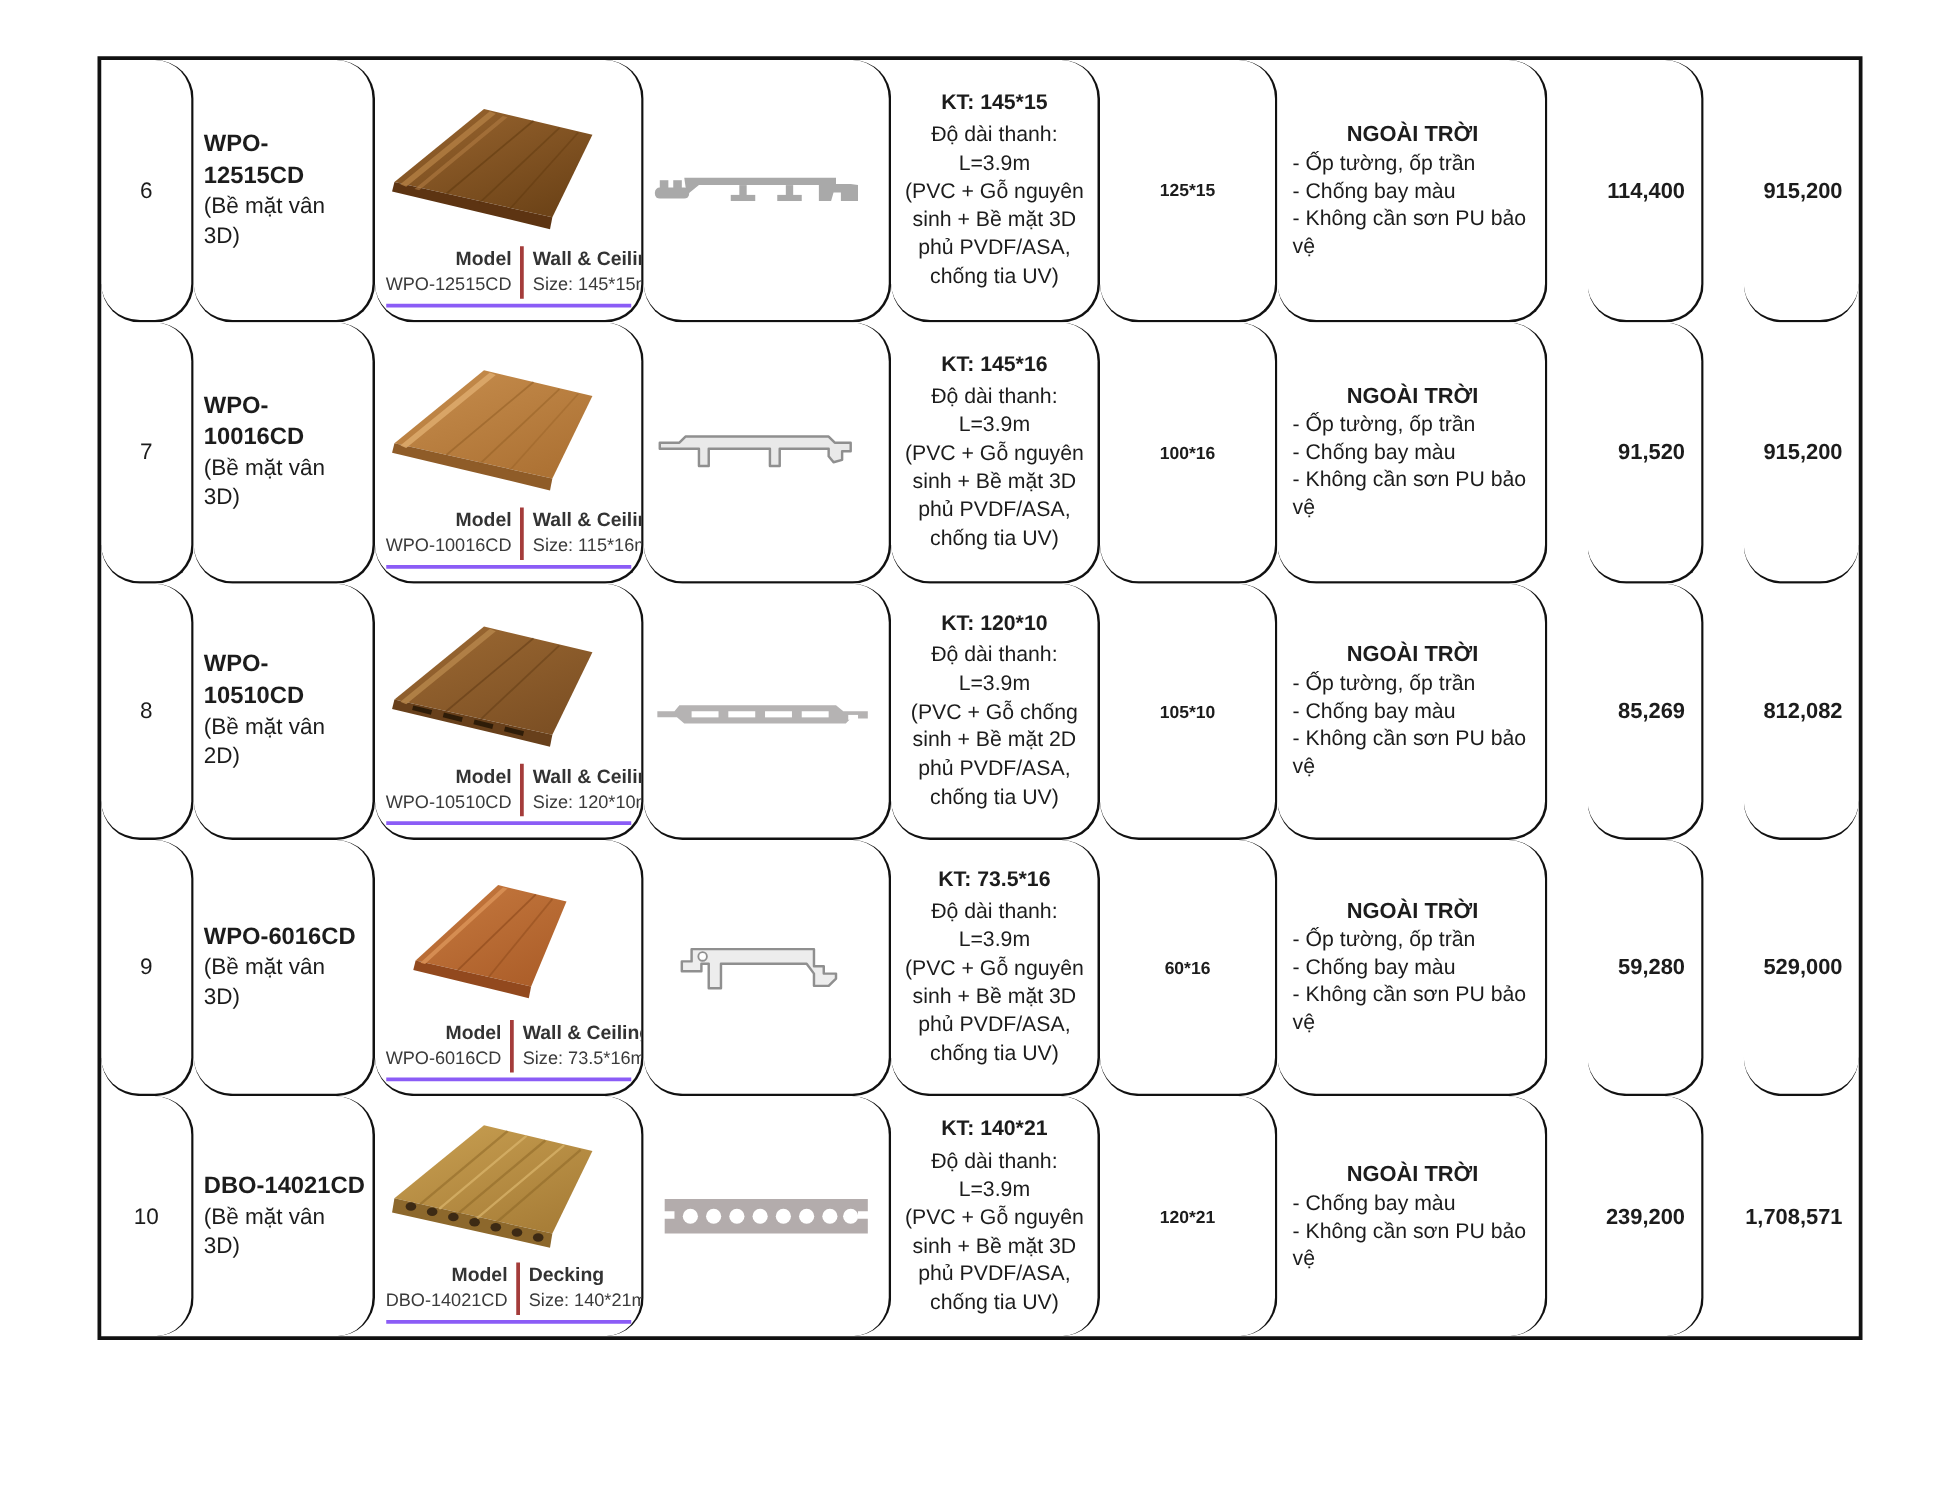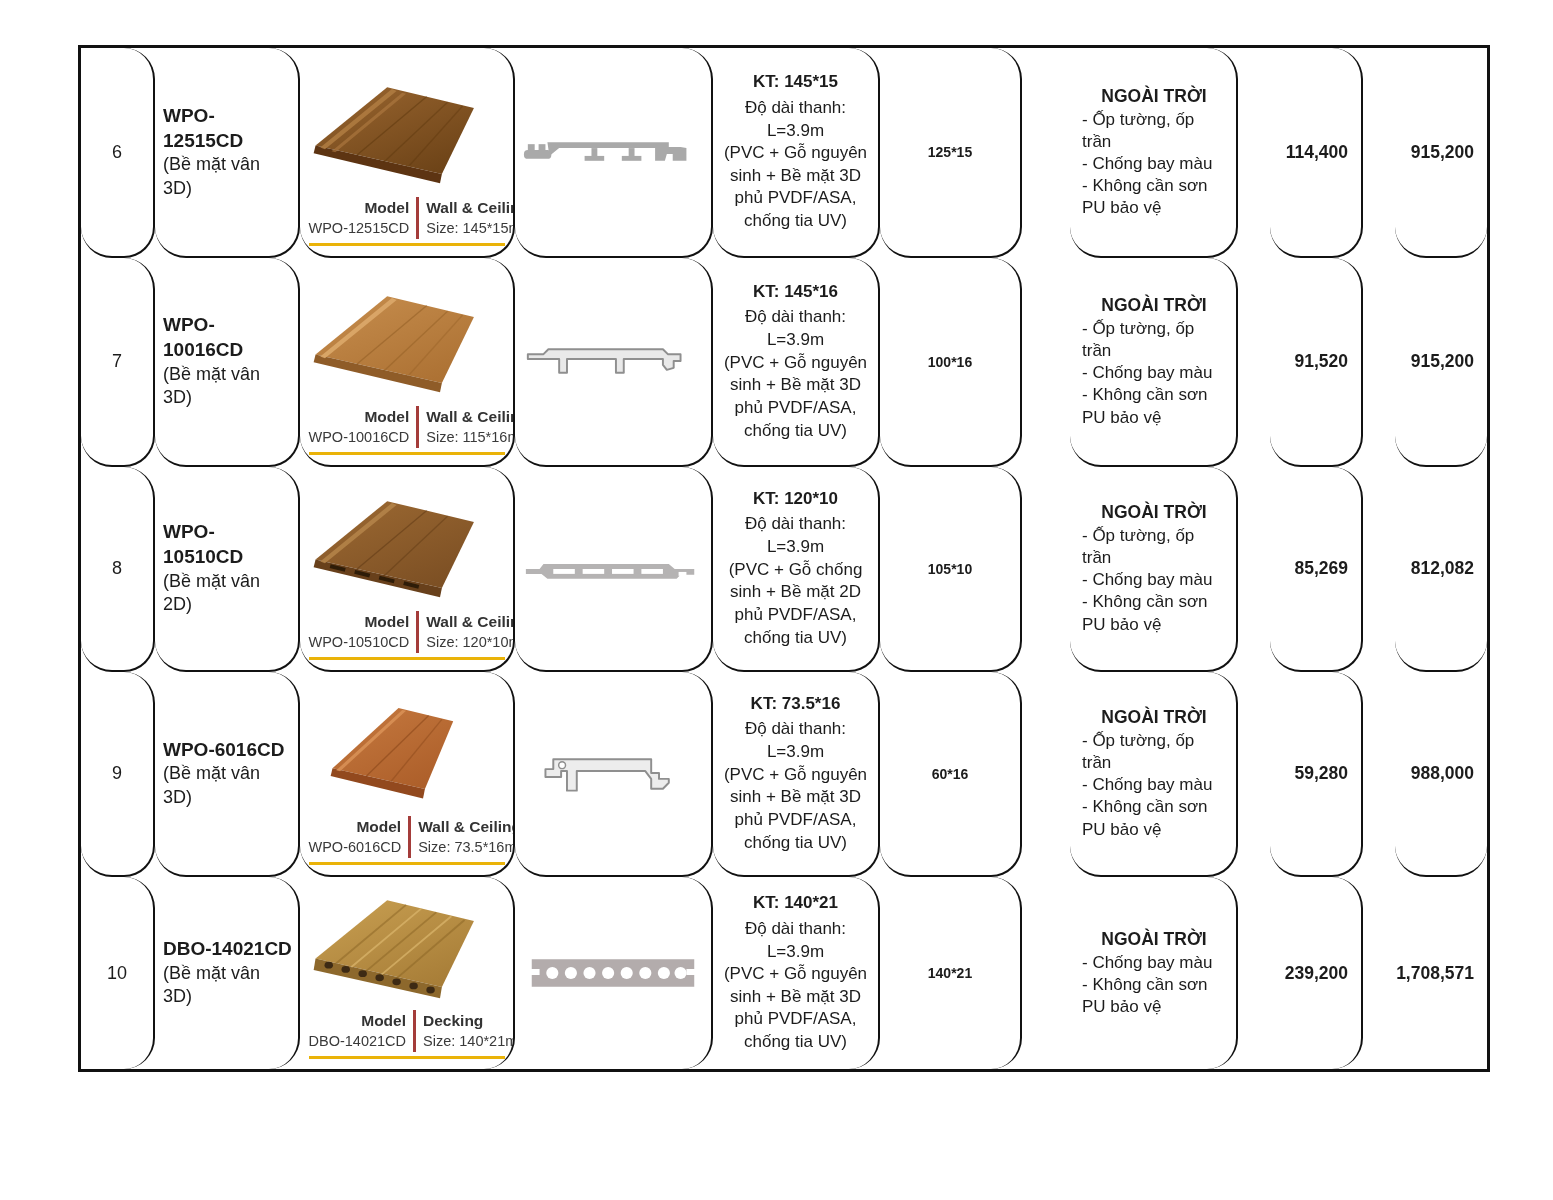--- a/index.html
+++ b/index.html
@@ -19,31 +19,31 @@
   }
   .row .cell:nth-child(9){border-right:none;}
   .row:last-child .cell{border-bottom:none;}
   .c-no{font-size:18px;}
   .c-model{align-items:flex-start;text-align:left;padding-left:8px;padding-right:4px;}
   .model-code{font-size:19px;font-weight:bold;line-height:1.3;}
   .model-surface{font-size:18px;line-height:1.3;}
   .c-img{justify-content:flex-end;padding-bottom:10px;}
   .board{width:198px;height:112px;display:block;margin:0 auto 2px auto;}
   .imglabel{display:grid;grid-template-columns:1fr 3px 1.15fr;width:196px;
-    border-bottom:3px solid #eab308;padding-bottom:4px;align-items:end;}
+    border-bottom:3px solid #8b5cf6;padding-bottom:4px;align-items:end;}
   .il-left{text-align:right;padding-right:7px;}
   .il-right{text-align:left;padding-left:7px;}
   .il-div{background:#a43c3a;height:100%;}
   .il-top{font-weight:bold;font-size:15.5px;color:#333;line-height:1.45;white-space:nowrap;}
   .il-bot{font-size:14.5px;color:#3a3a3a;line-height:1.35;white-space:nowrap;}
   .c-prof svg{width:186px;height:52px;display:block;}
   .c-kt{font-size:17px;line-height:1.33;padding:4px;}
   .kt-title{font-weight:bold;margin-bottom:3px;}
   .c-size{font-size:14px;font-weight:bold;}
-  .c-usage{align-items:stretch;text-align:left;font-size:17px;line-height:1.3;padding:6px 10px 6px 12px;margin-left:48px;}
+  .c-usage{align-items:stretch;text-align:left;font-size:17px;line-height:1.3;padding:6px 10px 6px 12px;}
   .usage-title{text-align:center;font-weight:bold;font-size:17.5px;margin-bottom:1px;}
   .c-price{align-items:flex-end;font-size:17.5px;font-weight:bold;padding-right:13px;margin-left:32px;}
 </style>
 </head>
 <body>
 
 <div class="price-table">
 
   <div class="row">
     <div class="cell c-no">6</div>
@@ -279,21 +279,21 @@
       <div>(PVC + Gỗ nguyên sinh + Bề mặt 3D phủ PVDF/ASA, chống tia UV)</div>
     </div>
     <div class="cell c-size">60*16</div>
     <div class="cell c-usage">
       <div class="usage-title">NGOÀI TRỜI</div>
       <div class="usage-line">- Ốp tường, ốp trần</div>
       <div class="usage-line">- Chống bay màu</div>
       <div class="usage-line">- Không cần sơn PU bảo vệ</div>
     </div>
     <div class="cell c-price">59,280</div>
-    <div class="cell c-price">988,000</div>
+    <div class="cell c-price">529,000</div>
   </div>
 
   <div class="row">
     <div class="cell c-no">10</div>
     <div class="cell c-model">
       <div class="model-code">DBO-14021CD</div>
       <div class="model-surface">(Bề mặt vân 3D)</div>
     </div>
     <div class="cell c-img">
       <svg class="board" viewBox="0 0 210 118">
@@ -346,21 +346,21 @@
             <circle cx="164" cy="25" r="6.2"></circle>
         </g>
       </svg>
     </div>
     <div class="cell c-kt">
       <div class="kt-title">KT: 140*21</div>
       <div>Độ dài thanh:</div>
       <div>L=3.9m</div>
       <div>(PVC + Gỗ nguyên sinh + Bề mặt 3D phủ PVDF/ASA, chống tia UV)</div>
     </div>
-    <div class="cell c-size">140*21</div>
+    <div class="cell c-size">120*21</div>
     <div class="cell c-usage">
       <div class="usage-title">NGOÀI TRỜI</div>
       <div class="usage-line">- Chống bay màu</div>
       <div class="usage-line">- Không cần sơn PU bảo vệ</div>
     </div>
     <div class="cell c-price">239,200</div>
     <div class="cell c-price">1,708,571</div>
   </div>
 
 </div>

